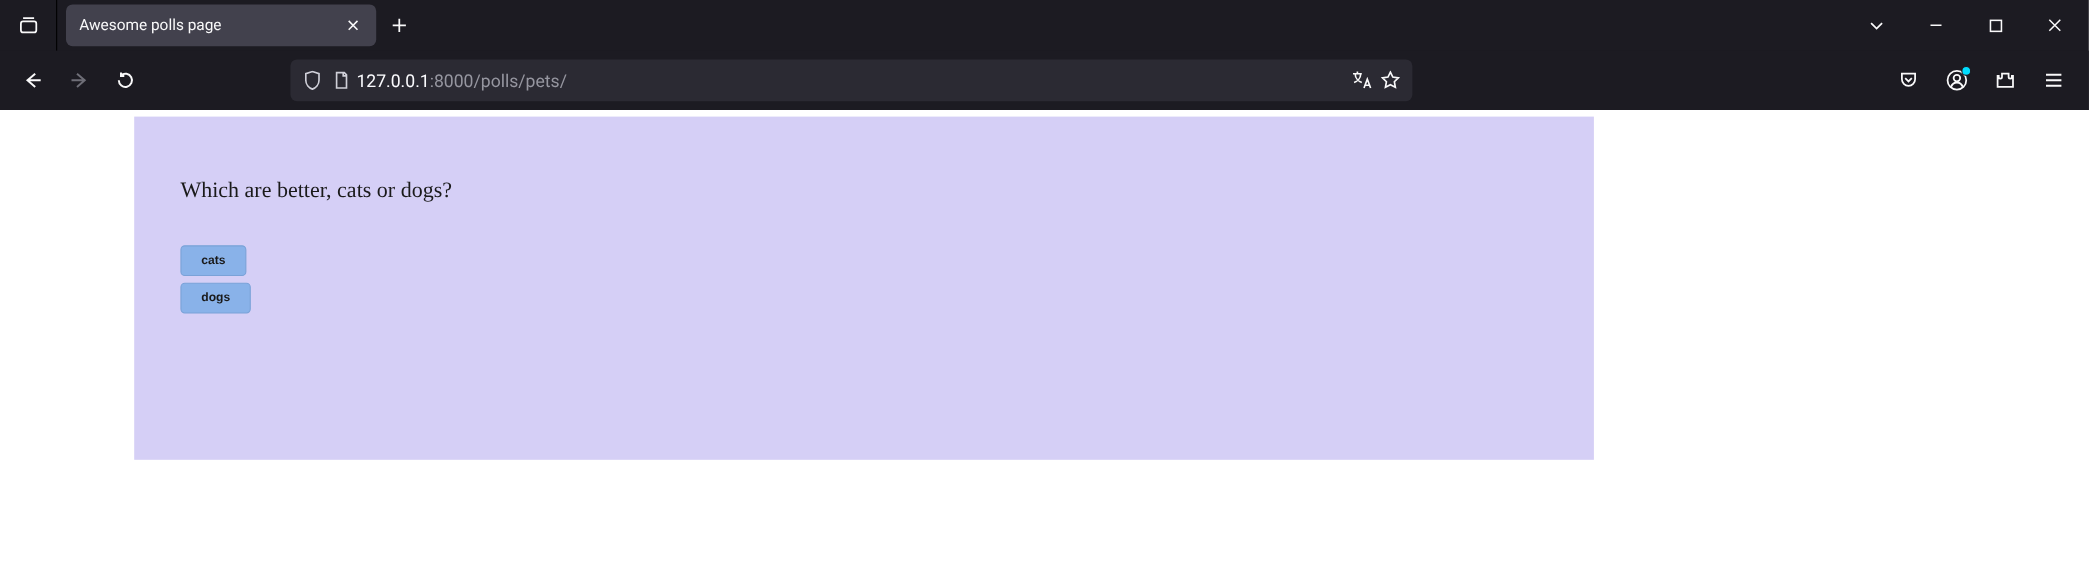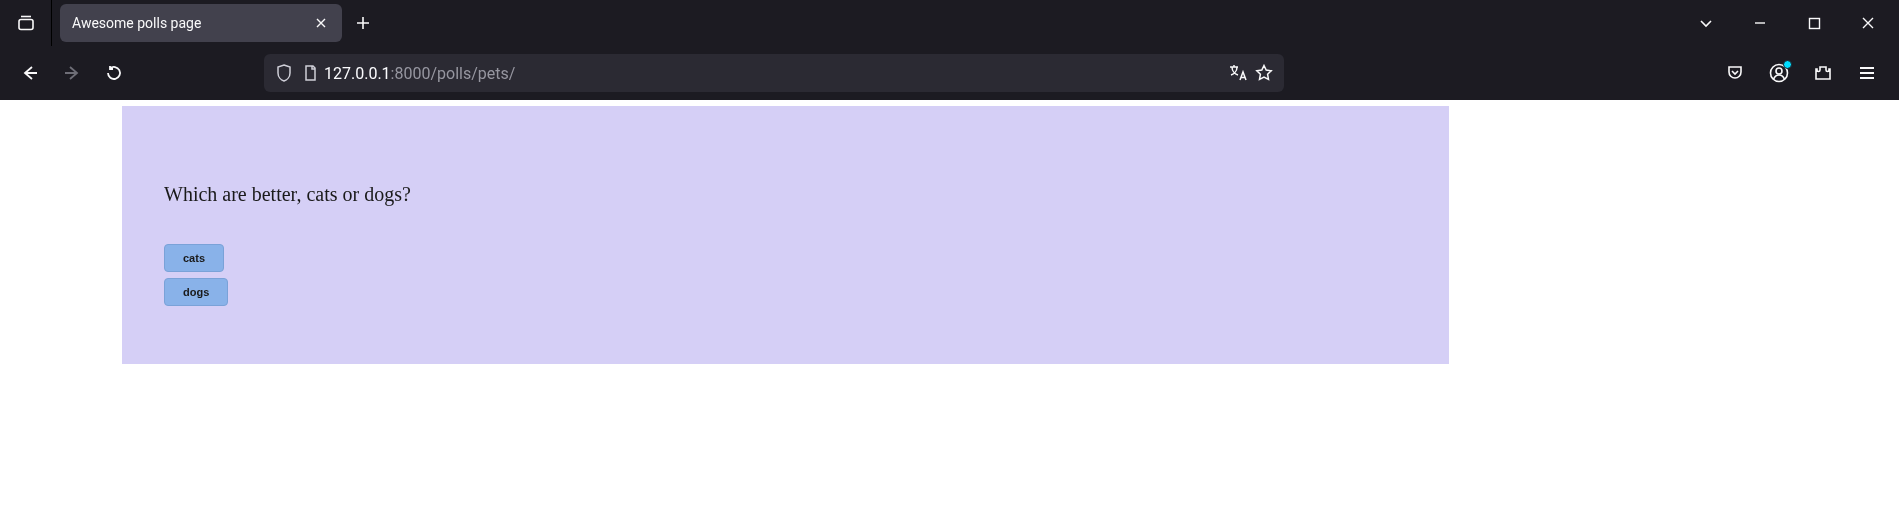--- a/index.html
+++ b/index.html
@@ -127,22 +127,22 @@
     }
     .content-area {
       background: #ffffff;
       padding-top: 6px;
       height: calc(513px - 100px);
     }
     .poll-container {
       background: #d5cff6;
       margin-left: 122px;
       margin-right: 450px;
-      padding: 77px 42px 40px 42px;
-      height: 258px;
+      padding: 56px 42px 40px 42px;
+      height: 312px;
     }
     .poll-question {
       font-family: Georgia, "Times New Roman", serif;
       font-size: 20px;
       color: #1a1a1a;
       margin: 0 0 38px 0;
     }
     .poll-option {
       display: inline-block;
       background: #89b2e9;

